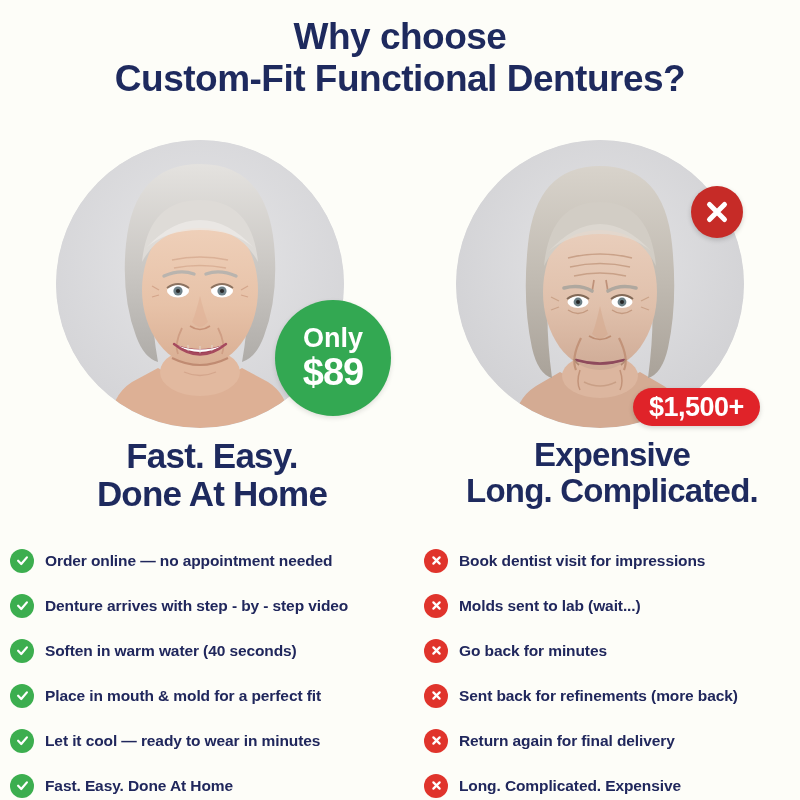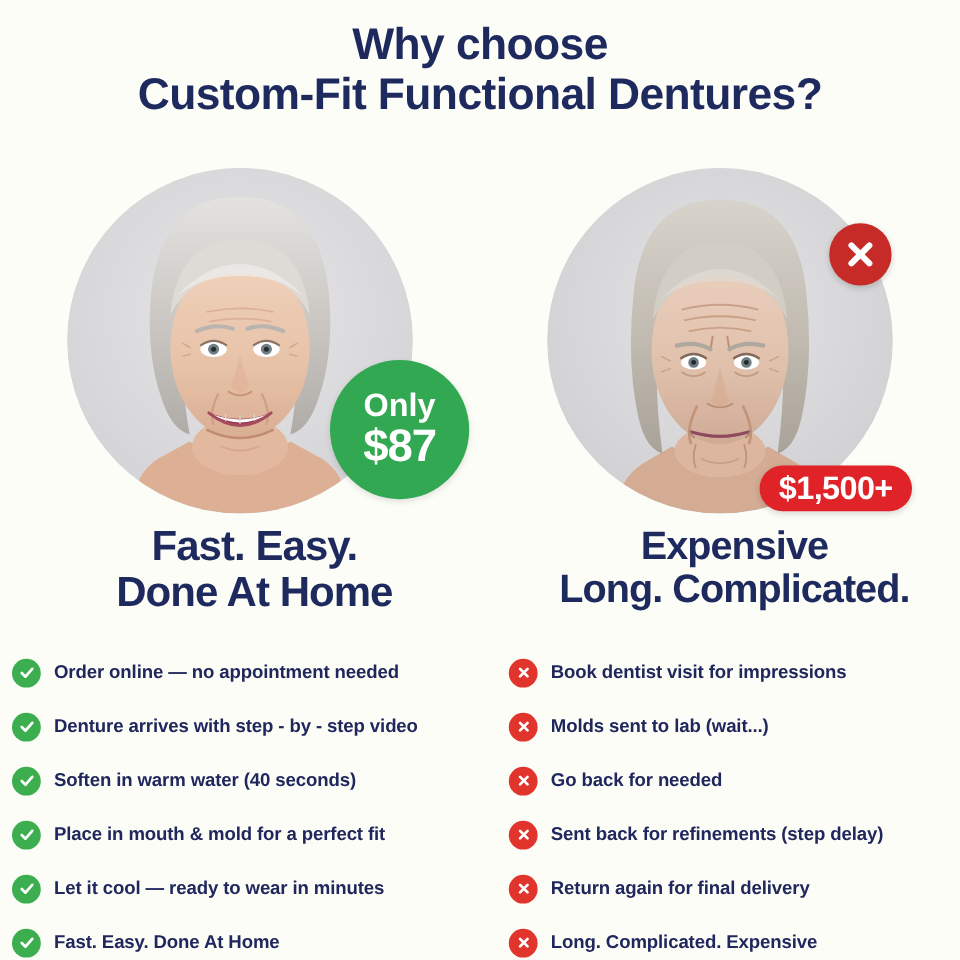--- a/index.html
+++ b/index.html
@@ -171,21 +171,21 @@
             <path d="M116 218 q28 14 56 0" stroke="#C08B72" stroke-width="2" fill="none"></path>
 
             <path d="M128 232 q16 7 32 0" stroke="#CF9E84" stroke-width="1.3" fill="none" opacity=".7"></path>
           </g>
         </svg>
       </div>
     </div>
 
     <div class="badge-price-green">
       <div class="badge-green-l1">Only</div>
-      <div class="badge-green-l2">$87</div>
+      <div class="badge-green-l2">$89</div>
     </div>
   </div>
 
   <div class="panel panel-right">
 
     <div class="photo-wrap">
       <div class="photo-disc">
         <svg class="photo-svg" viewBox="0 0 288 288">
           <defs>
             <radialGradient id="bgR" cx="50%" cy="42%" r="62%">
@@ -354,29 +354,29 @@
           </svg>
       </span>
       <span class="bullet-text">Molds sent to lab (wait...)</span>
     </div>
     <div class="bullet-row">
       <span class="bullet-icon bad">
         <svg viewBox="0 0 24 24">
             <path d="M7 7 L17 17 M17 7 L7 17" stroke="#fff" stroke-width="3.6" stroke-linecap="round"></path>
           </svg>
       </span>
-      <span class="bullet-text">Go back for needed</span>
-    </div>
-    <div class="bullet-row">
-      <span class="bullet-icon bad">
-        <svg viewBox="0 0 24 24">
-            <path d="M7 7 L17 17 M17 7 L7 17" stroke="#fff" stroke-width="3.6" stroke-linecap="round"></path>
-          </svg>
-      </span>
-      <span class="bullet-text">Sent back for refinements (step delay)</span>
+      <span class="bullet-text">Go back for minutes</span>
+    </div>
+    <div class="bullet-row">
+      <span class="bullet-icon bad">
+        <svg viewBox="0 0 24 24">
+            <path d="M7 7 L17 17 M17 7 L7 17" stroke="#fff" stroke-width="3.6" stroke-linecap="round"></path>
+          </svg>
+      </span>
+      <span class="bullet-text">Sent back for refinements (more back)</span>
     </div>
     <div class="bullet-row">
       <span class="bullet-icon bad">
         <svg viewBox="0 0 24 24">
             <path d="M7 7 L17 17 M17 7 L7 17" stroke="#fff" stroke-width="3.6" stroke-linecap="round"></path>
           </svg>
       </span>
       <span class="bullet-text">Return again for final delivery</span>
     </div>
     <div class="bullet-row">

